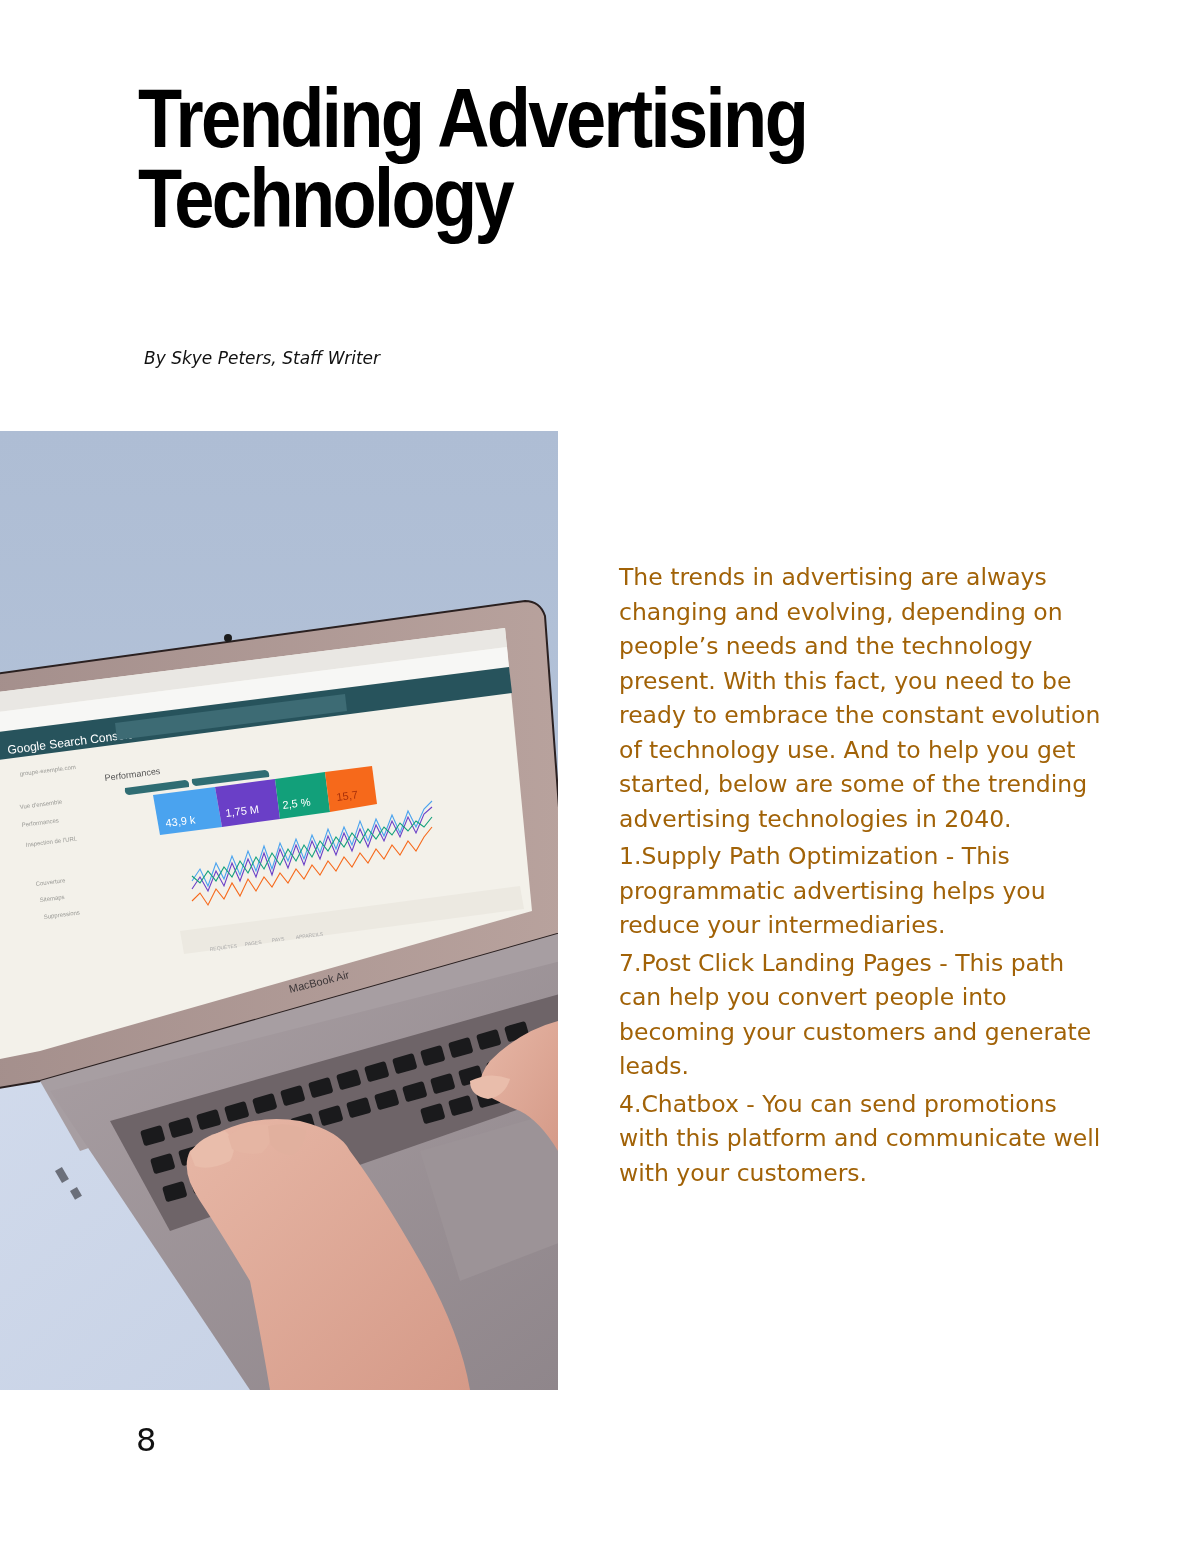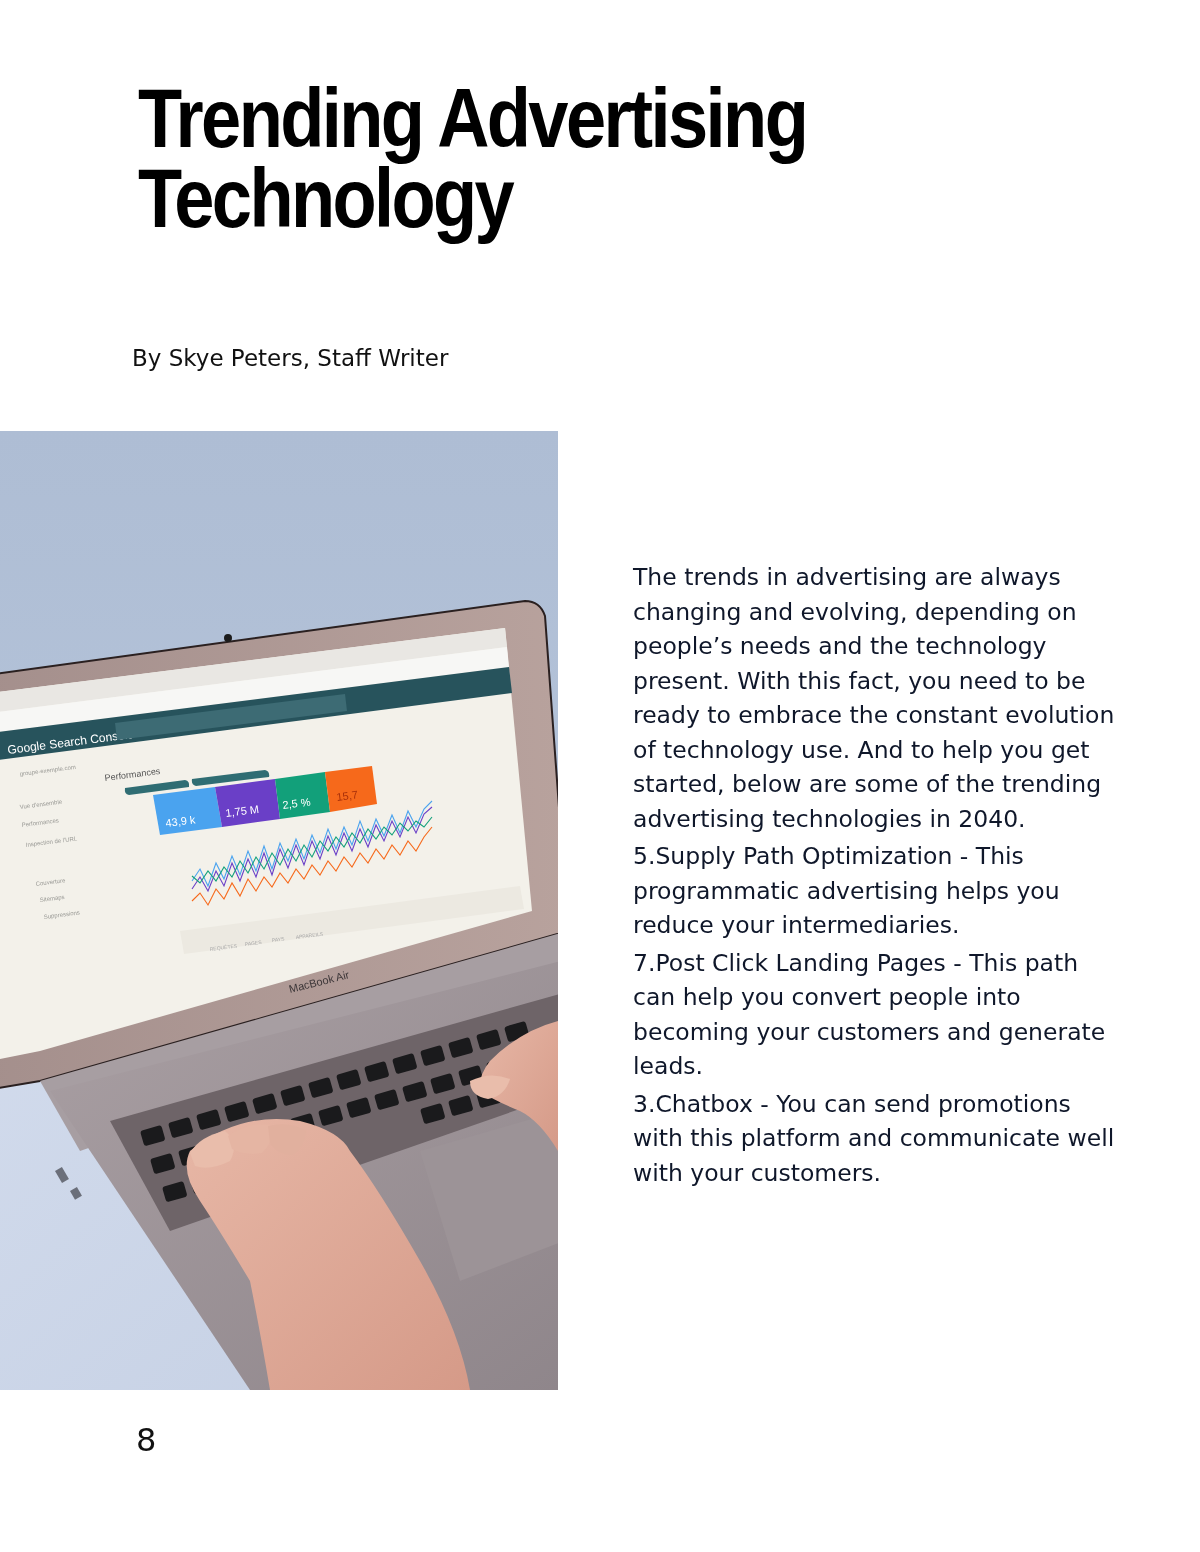--- a/index.html
+++ b/index.html
@@ -10,31 +10,31 @@
   }
   .title {
     position: absolute; left: 138px; top: 78px; margin: 0;
     font-family: "Liberation Sans", sans-serif; font-weight: 700;
     font-size: 84px; line-height: 80px; letter-spacing: -3px;
     transform: scaleX(0.86); transform-origin: left top;
     color: #000;
   }
   .title span { display: block; }
   .byline {
-    position: absolute; left: 132px; top: 343px;
-    font-size: 23px; line-height: 30px; color: #111;
+    position: absolute; left: 144px; top: 343px;
+    font-size: 17px; line-height: 30px; color: #111; font-style: italic;
   }
   .photo {
     position: absolute; left: 0; top: 431px; width: 558px; height: 959px; overflow: hidden;
     background: #b4c3d9;
   }
   .photo svg { display: block; }
   .body-text {
     position: absolute; left: 619px; top: 560px; width: 490px;
-    font-size: 23.5px; line-height: 34.5px; color: #0f172a; margin-left: 14px;
+    font-size: 23.5px; line-height: 34.5px; color: #a16207;
   }
   .body-text p { margin: 0 0 3px 0; }
   .page-number {
     position: absolute; left: 136px; top: 1420px;
     font-size: 32px; line-height: 40px; color: #111;
   }
 </style>
 </head>
 <body>
 
@@ -182,18 +182,18 @@
     <path d="M 228 705 Q 250 690 270 694 Q 275 710 262 722 Q 245 725 232 718 Z" fill="#e5b5a3"></path>
     <path d="M 268 695 Q 290 690 306 700 Q 305 716 292 724 Q 278 724 270 712 Z" fill="#e1b09e"></path>
 
     <path d="M 490 630 Q 520 600 558 590 L 558 720 Q 540 690 520 680 Q 495 670 480 660 Q 478 645 490 630 Z" fill="url(#skin)"></path>
     <path d="M 470 650 Q 490 640 510 648 Q 505 665 488 668 Q 470 665 470 650 Z" fill="#e9bdab"></path>
   </svg>
 </div>
 
 <div class="body-text">
   <p>The trends in advertising are always changing and evolving, depending on people’s needs and the technology present. With this fact, you need to be ready to embrace the constant evolution of technology use. And to help you get started, below are some of the trending advertising technologies in 2040.</p>
-  <p>5.Supply Path Optimization - This programmatic advertising helps you reduce your intermediaries.</p>
+  <p>1.Supply Path Optimization - This programmatic advertising helps you reduce your intermediaries.</p>
   <p>7.Post Click Landing Pages - This path can help you convert people into becoming your customers and generate leads.</p>
-  <p>3.Chatbox - You can send promotions with this platform and communicate well with your customers.</p>
+  <p>4.Chatbox - You can send promotions with this platform and communicate well with your customers.</p>
 </div>
 
 <div class="page-number">8</div>
 
 </body></html>

